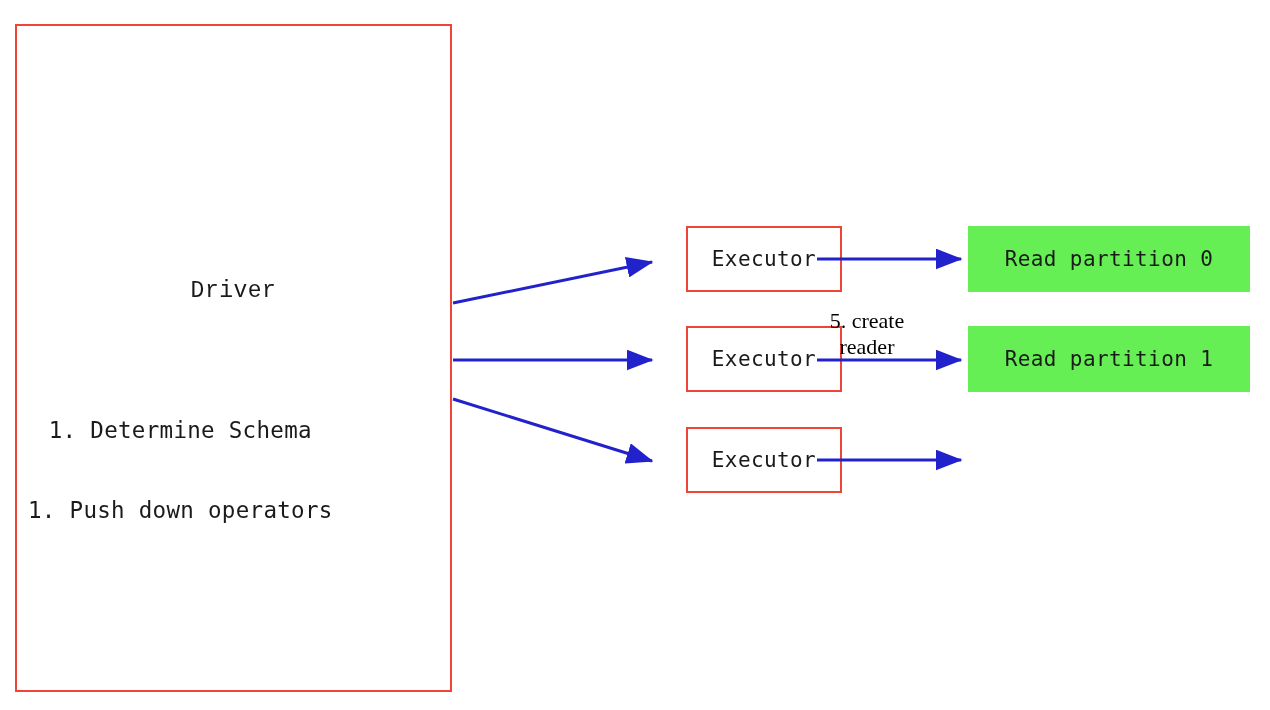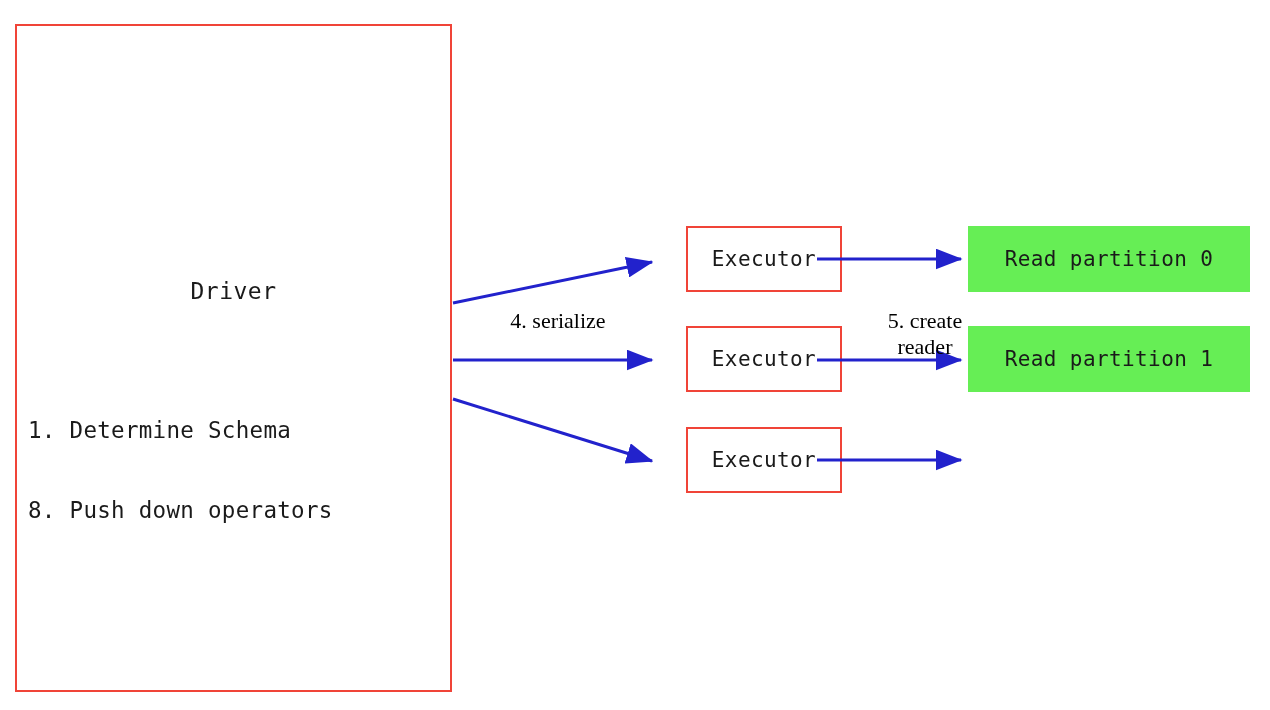--- a/index.html
+++ b/index.html
@@ -37,31 +37,32 @@
   }
   #driver-title {
     position: absolute;
     left: 15px;
     top: 276px;
     width: 437px;
     text-align: center;
     font-size: 23px;
     letter-spacing: 0.5px;
     line-height: 30px;
+    font-family: Liberation Mono, monospace;
   }
   #driver-steps {
     position: absolute;
     left: 28px;
     top: 364px;
     font-size: 22.5px;
     line-height: 26.5px;
     white-space: pre;
     letter-spacing: 0.3px;
   }
-  #driver-steps .step-line { display: block; }
+  #driver-steps .step-line { display: block; text-align: center; }
 
   
   .executor-box {
     position: absolute;
     left: 660px;
     width: 156px;
     height: 66px;
     box-sizing: border-box;
     border: 2px solid #f04438;
     background: #ffffff;
@@ -111,38 +112,38 @@
     font-size: 22px;
     line-height: 26px;
     background: transparent;
   }
   #label-serialize {
     left: 462px;
     top: 308px;
     width: 192px;
   }
   #label-create-reader {
-    left: 858px;
+    left: 800px;
     top: 308px;
     width: 134px;
   }
   .edge-label .lbl-line { display: block; white-space: nowrap; }
 </style>
 </head>
 <body>
 
 <div id="canvas">
 
   <div id="driver-box"></div>
 
   <div id="driver-title" class="mono">Driver</div>
 
   <div id="driver-steps" class="mono">
     <span class="step-line">1. Determine Schema</span>
-    <span class="step-line">8. Push down operators</span>
+    <span class="step-line">1. Push down operators</span>
   </div>
 
   <div id="executor-0" class="executor-box mono">Executor</div>
   <div id="executor-1" class="executor-box mono">Executor</div>
   <div id="executor-2" class="executor-box mono">Executor</div>
 
   <div id="partition-0" class="partition-box mono">Read partition 0</div>
   <div id="partition-1" class="partition-box mono">Read partition 1</div>
 
   <svg id="arrow-layer" viewBox="0 0 1270 710">
@@ -155,21 +156,20 @@
     <line x1="453" y1="303" x2="652" y2="262" stroke="#2222cc" stroke-width="3" marker-end="url(#arrowhead)"></line>
     <line x1="453" y1="360" x2="652" y2="360" stroke="#2222cc" stroke-width="3" marker-end="url(#arrowhead)"></line>
     <line x1="453" y1="399" x2="652" y2="461" stroke="#2222cc" stroke-width="3" marker-end="url(#arrowhead)"></line>
 
     <line x1="817" y1="259" x2="961" y2="259" stroke="#2222cc" stroke-width="3" marker-end="url(#arrowhead)"></line>
     <line x1="817" y1="360" x2="961" y2="360" stroke="#2222cc" stroke-width="3" marker-end="url(#arrowhead)"></line>
     <line x1="817" y1="460" x2="961" y2="460" stroke="#2222cc" stroke-width="3" marker-end="url(#arrowhead)"></line>
   </svg>
 
   <div id="label-serialize" class="edge-label serif">
-    <span class="lbl-line">4. serialize</span>
   </div>
 
   <div id="label-create-reader" class="edge-label serif">
     <span class="lbl-line">5. create</span>
     <span class="lbl-line">reader</span>
   </div>
 
 </div>
 
 </body></html>

